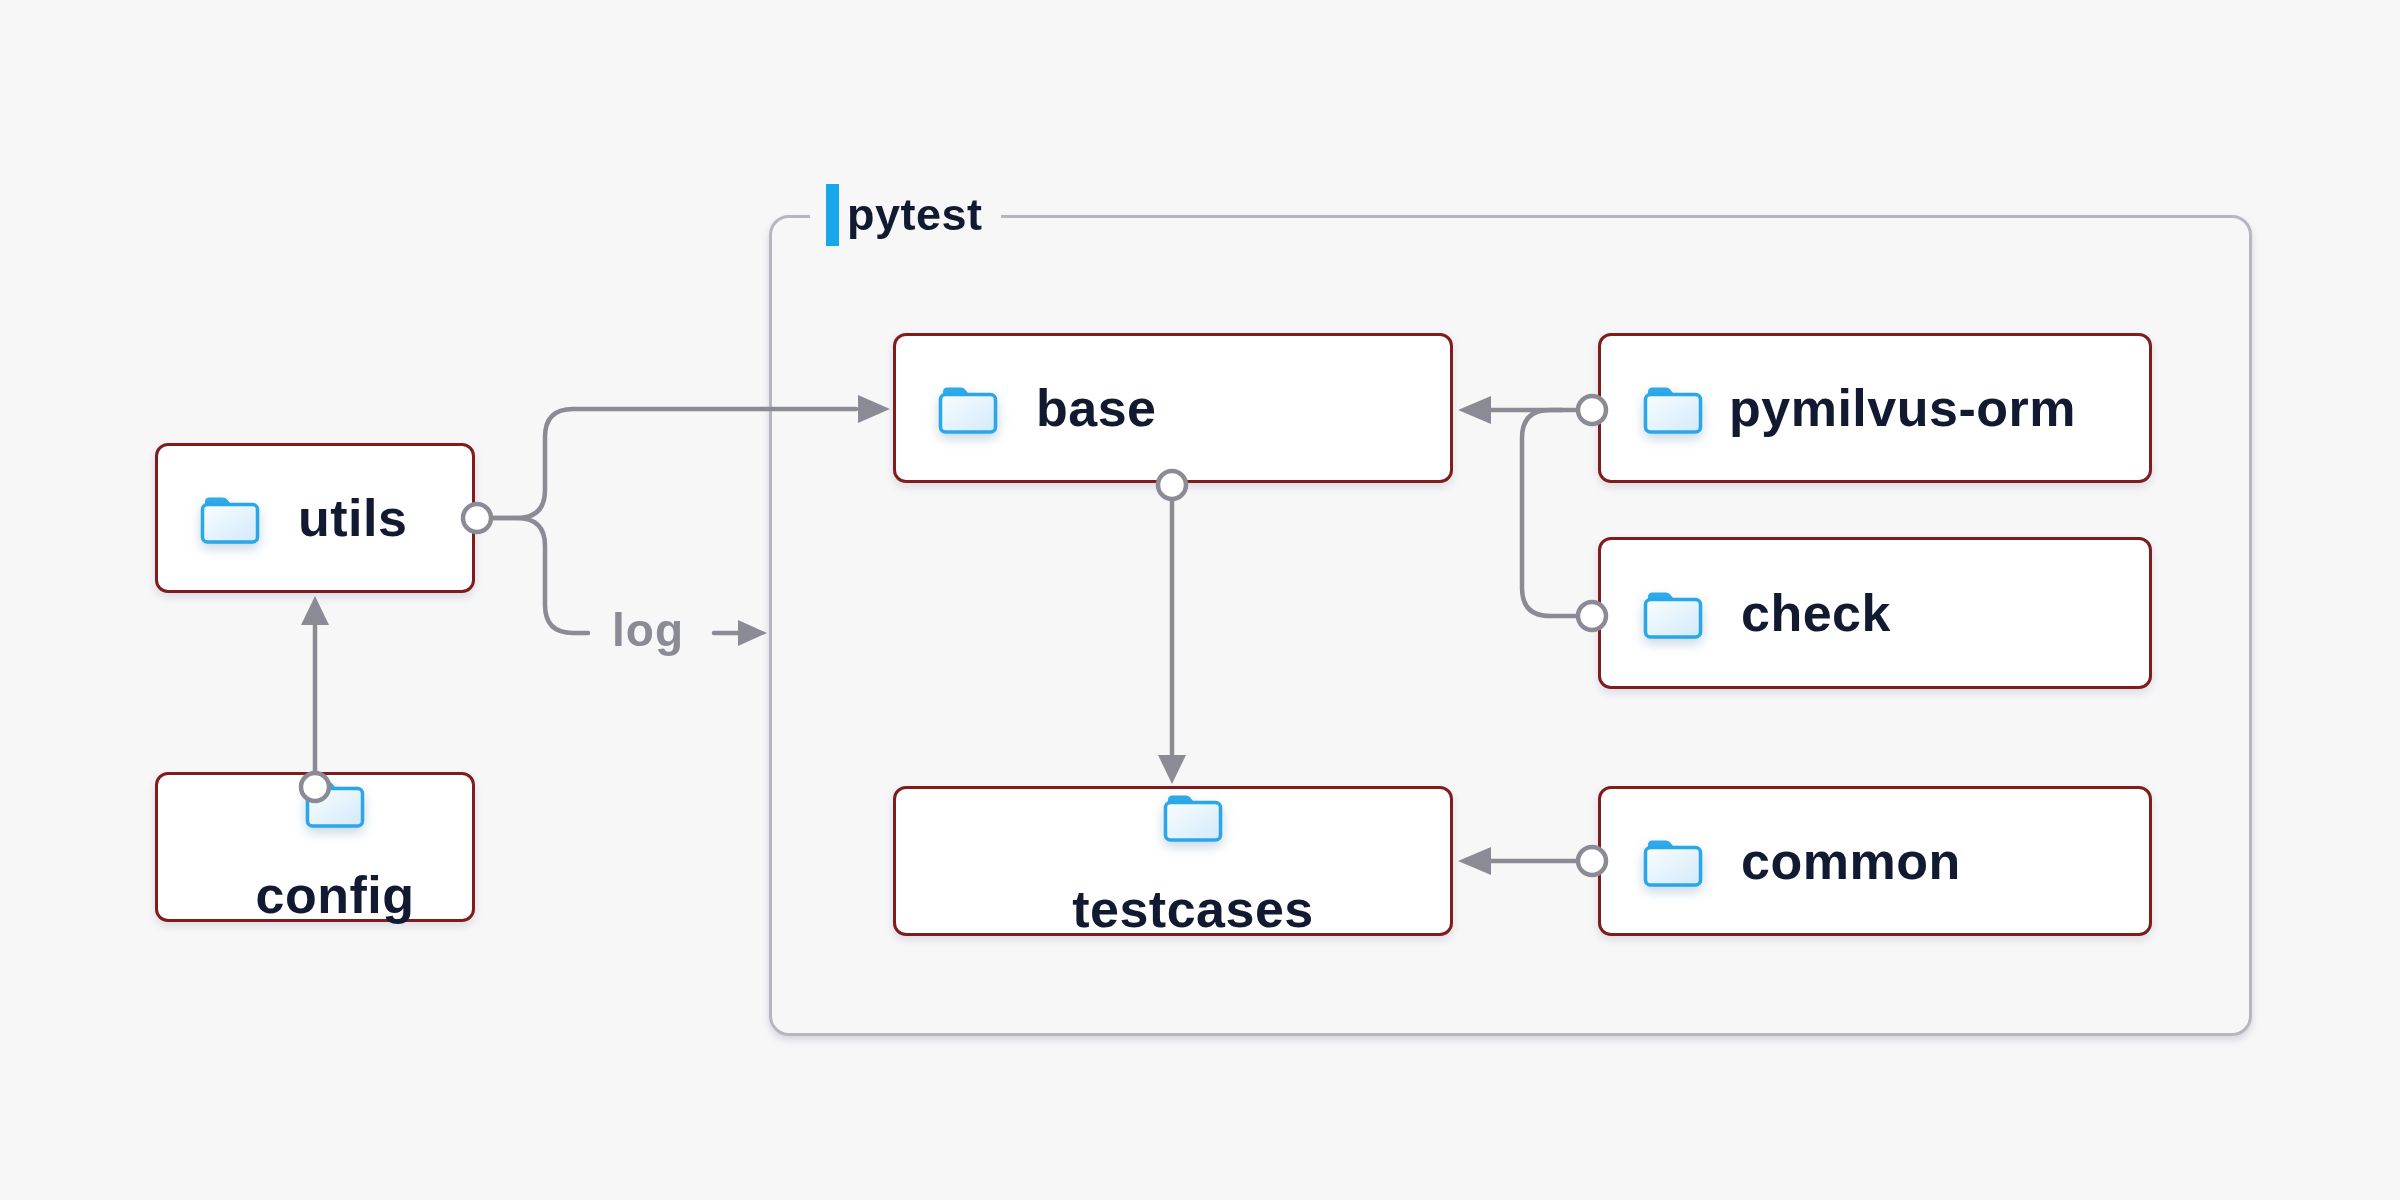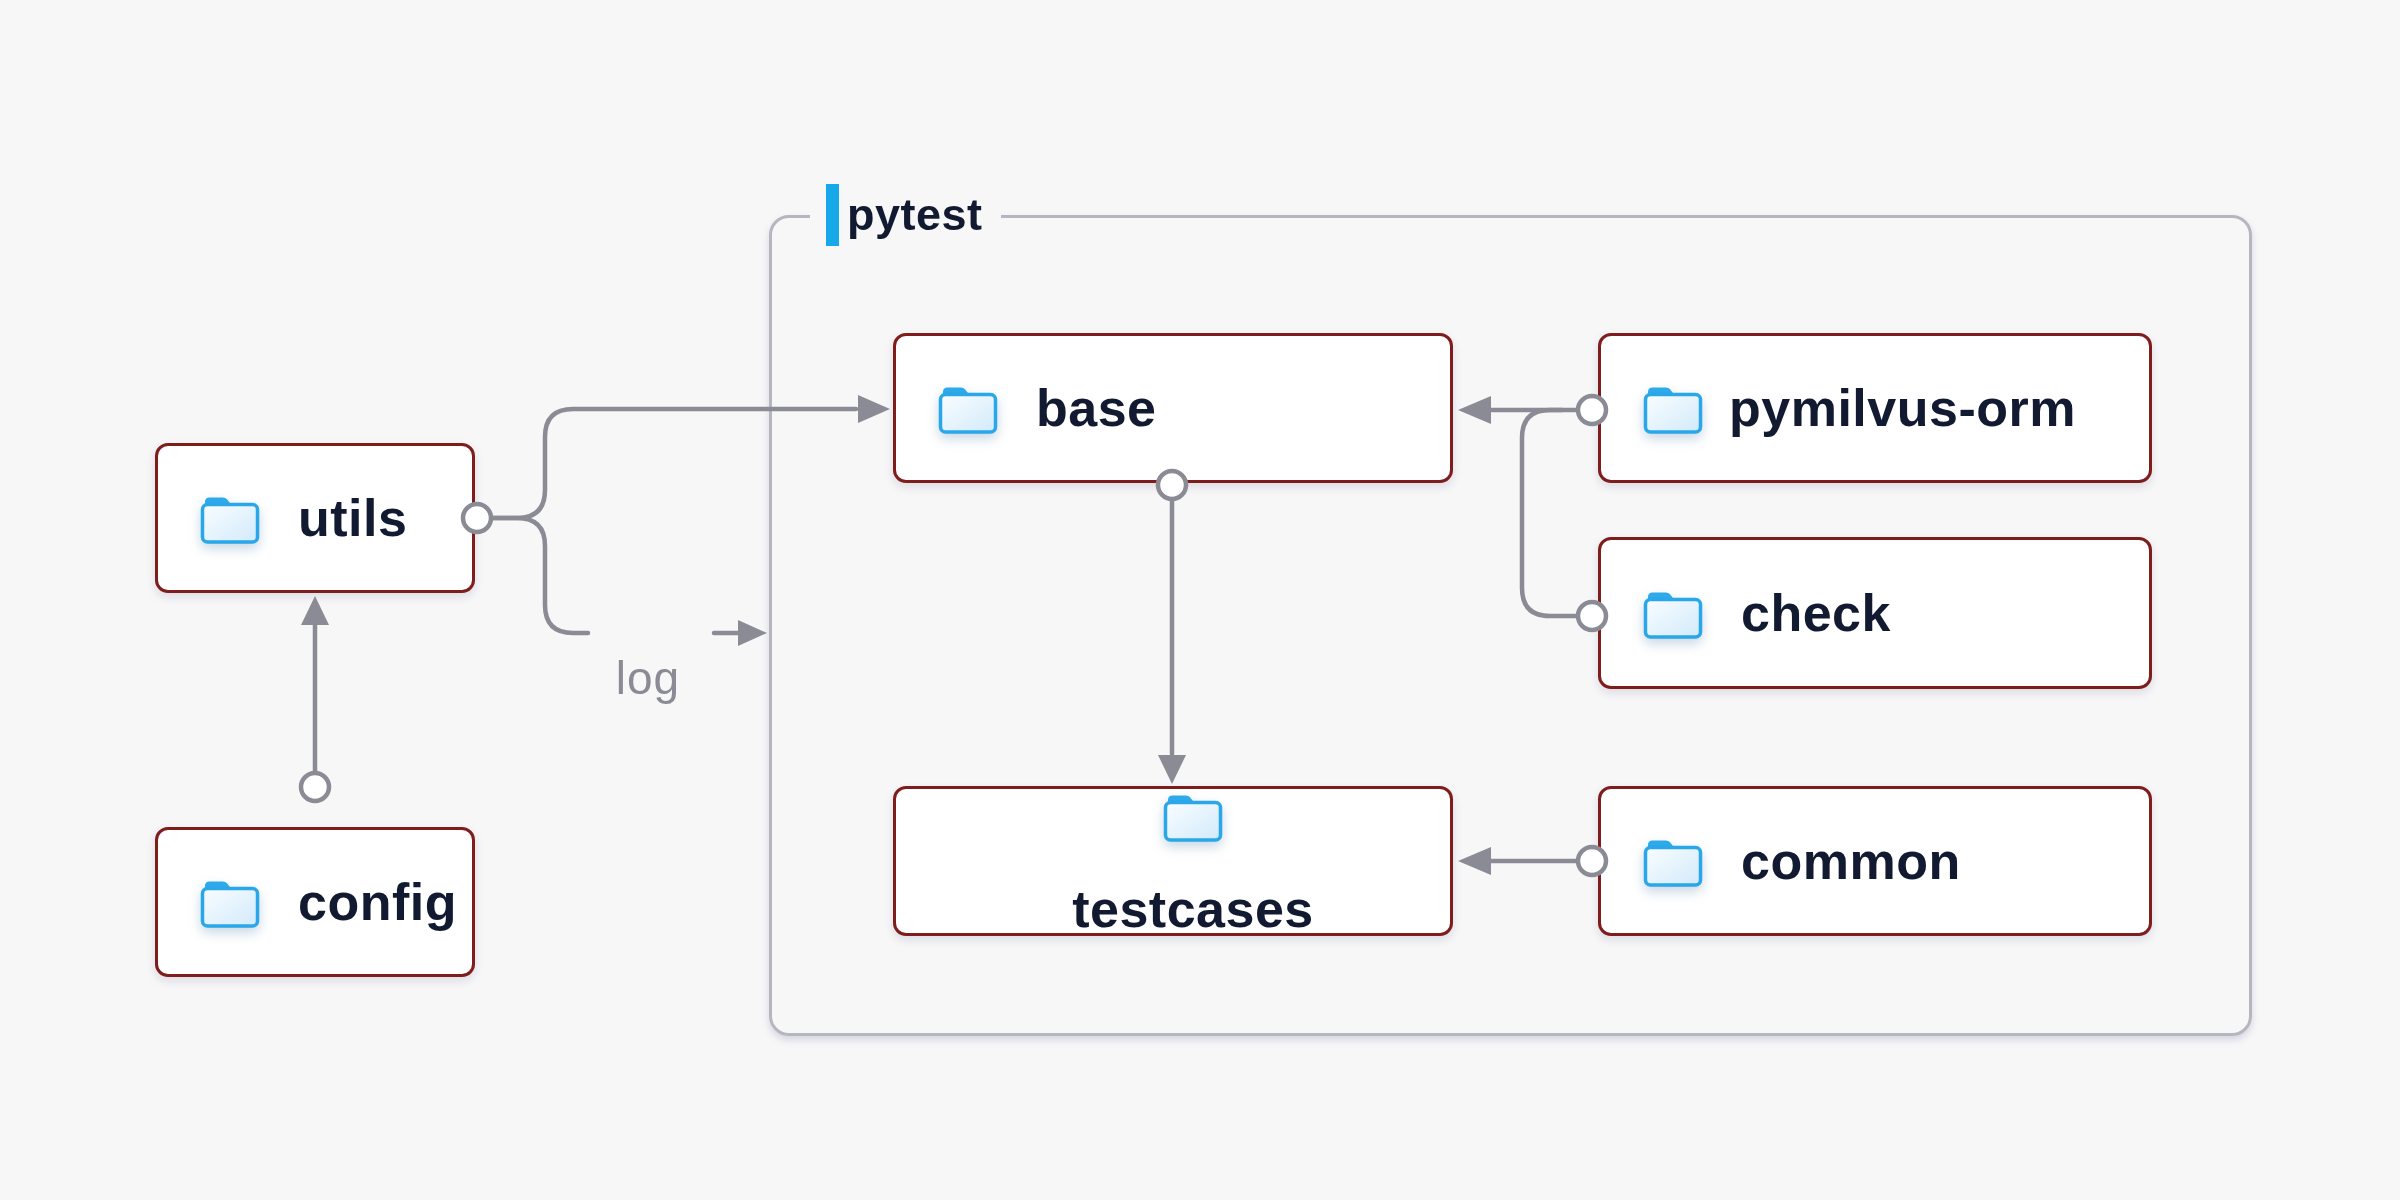--- a/index.html
+++ b/index.html
@@ -34,37 +34,36 @@
   }
   .node .label{
     font-size:52px;font-weight:700;color:#111a31;letter-spacing:0.5px;
     white-space:nowrap;
   }
   .folder{
     width:64px;height:54px;flex:0 0 auto;
     filter:drop-shadow(0 5px 6px rgba(110,150,185,0.38));
   }
   #n-utils    {left:155px;top:443px;width:320px;height:150px;}
-  #n-config   {left:155px;top:827px;width:320px;height:150px;}
+  #n-config   {left:155px;top:772px;width:320px;height:150px;flex-direction:column;}
   #n-base     {left:893px;top:333px;width:560px;height:150px;}
   #n-pymilvus {left:1598px;top:333px;width:554px;height:150px;gap:24px;}
   #n-check    {left:1598px;top:537px;width:554px;height:152px;}
   #n-testcases{left:893px;top:786px;width:560px;height:150px;flex-direction:column;}
   #n-common   {left:1598px;top:786px;width:554px;height:150px;}
   
   svg.edges{position:absolute;left:0;top:0;z-index:4;pointer-events:none;}
   .edge-line{stroke:#8b8b95;stroke-width:4.5;fill:none;stroke-linecap:round;stroke-linejoin:round;}
   .edge-head{fill:#8b8b95;stroke:none;}
   .edge-dot{fill:#ffffff;stroke:#8b8b95;stroke-width:4.5;}
   
   .log-label{
     position:absolute;left:596px;top:603px;width:104px;z-index:4;
-    text-align:center;font-size:46px;font-weight:400;color:#8b8b95;
+    text-align:center;font-size:46px;font-weight:700;color:#8b8b95;
     letter-spacing:1px;
-    margin-top:48px;
   }
 </style>
 </head>
 <body>
 
 <div class="stage">
 
   <svg width="0" height="0" style="position:absolute">
     <defs>
       <linearGradient id="fold-body-grad" x1="0" y1="0" x2="1" y2="1">

